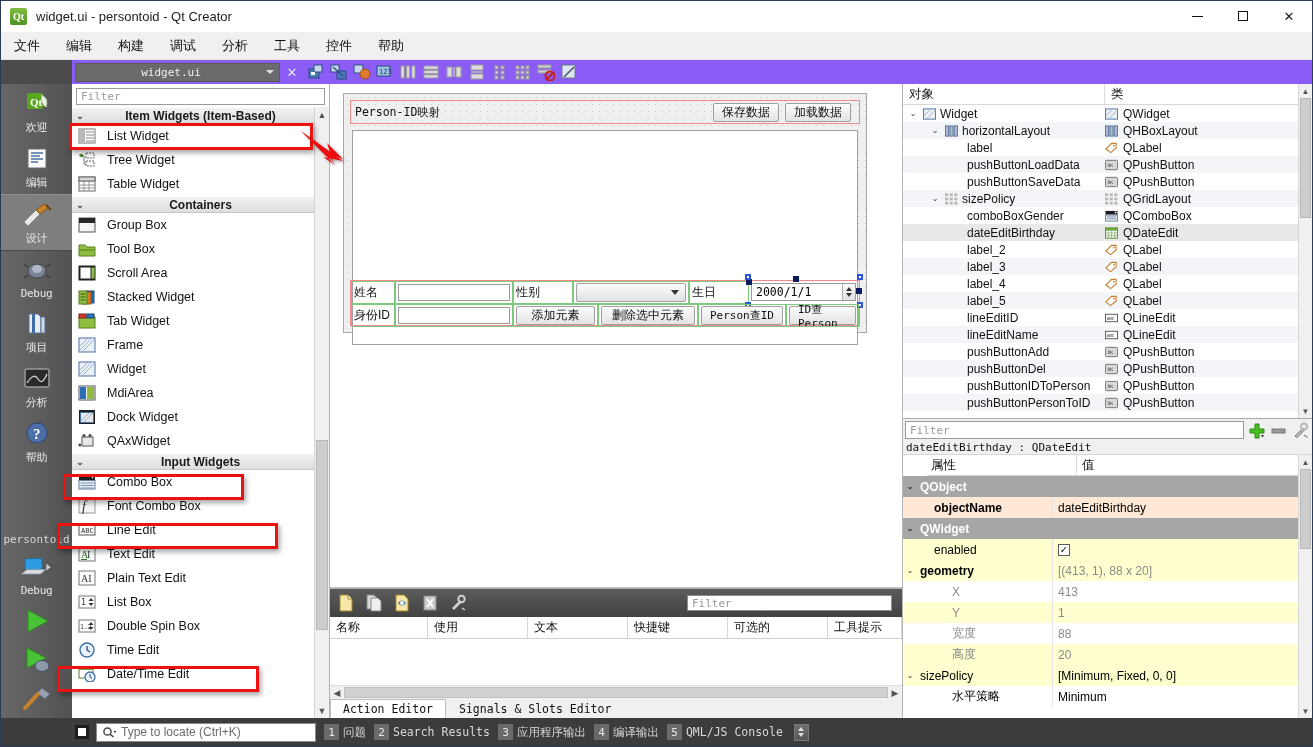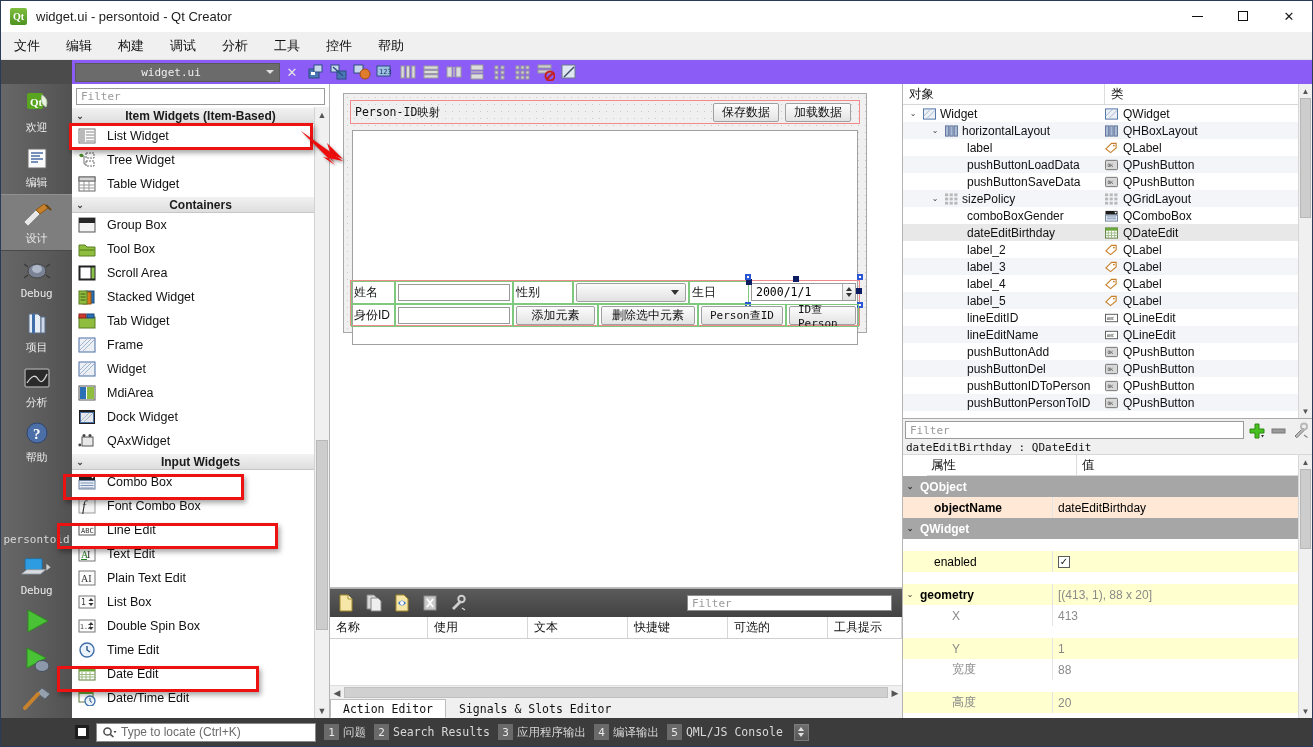--- a/index.html
+++ b/index.html
@@ -140,21 +140,21 @@
   .pe-head { height:21px; display:flex; background:#fff; border-bottom:1px solid #d8d8d8;margin-left:24px; }
   .pe-h1 { width:150px; display:flex; align-items:center; padding-left:4px; font-size:12.5px; color:#111; border-right:1px solid #dcdcdc; }
   .pe-h2 { flex:1; display:flex; align-items:center; padding-left:5px; font-size:12.5px; color:#111; }
   .pe-rows { flex:1; overflow:hidden; }
   .pe-row { height:21px; display:flex; align-items:center; font-size:12px; }
   .pe-row .k { width:150px; display:flex; align-items:center; gap:3px; border-right:1px solid #e4e4e4; height:100%; }
   .pe-row .v { flex:1; display:flex; align-items:center; padding-left:5px; height:100%; }
   .pe-grp { background:#a6a6a6; color:#fff; font-weight:bold; }
   .pe-grp .k { border-right:none; }
   .pe-row.hl { background:#ffe9d6; }
-  .pe-row.yel { background:#ffffcf;margin-top:12px; }
+  .pe-row.yel { background:#ffffcf; }
   .pe-row.wht { background:#fff; }
   .pe-chev { width:14px; text-align:center; font-size:8px; color:#333; }
   .indent1 { padding-left:14px; }
   .indent2 { padding-left:32px; }
   .grey { color:#8a8a8a; }
   .bold { font-weight:bold; }
   .chk { width:12px; height:12px; border:1px solid #5a5a5a; background:#fff; display:inline-flex; align-items:center; justify-content:center;
          font-size:10px; color:#111; line-height:1; }
   .pe-scroll { position:absolute; right:0; top:36px; bottom:0; width:14px; background:#f0f0f0; border-left:1px solid #d7d7d7; }
   .pe-scroll .arrow { height:14px; display:flex; align-items:center; justify-content:center; font-size:8px; color:#555; }
@@ -669,32 +669,20 @@
           <span>Double Spin Box</span>
         </div>
         <div class="wb-row">
           <div class="wb-ico">
             <svg width="18" height="16" viewBox="0 0 18 16">
                 <circle cx="9" cy="8" r="7" fill="#eaf2fb" stroke="#3f6fa8" stroke-width="1.4"></circle>
                 <path d="M9 4 v4 l3 2" stroke="#1f4a7a" stroke-width="1.3" fill="none"></path>
               </svg>
           </div>
           <span>Time Edit</span>
-        </div>
-        <div class="wb-row">
-          <div class="wb-ico">
-            <svg width="18" height="16" viewBox="0 0 18 16">
-                <rect x="1" y="2" width="16" height="12" fill="#fff" stroke="#5a7a3a"></rect>
-                <rect x="1" y="2" width="16" height="3.5" fill="#6aa83c"></rect>
-                <g stroke="#9ab97f">
-                  <path d="M4 6v8M8 6v8M12 6v8M1 8.5h16M1 11h16"></path>
-                </g>
-              </svg>
-          </div>
-          <span>Date Edit</span>
         </div>
         <div class="wb-row">
           <div class="wb-ico">
             <svg width="18" height="16" viewBox="0 0 18 16">
                 <rect x="1" y="1" width="14" height="11" fill="#fff" stroke="#5a7a3a"></rect>
                 <rect x="1" y="1" width="14" height="3" fill="#6aa83c"></rect>
                 <circle cx="12" cy="11" r="5" fill="#eaf2fb" stroke="#3f6fa8" stroke-width="1.3"></circle>
                 <path d="M12 8 v3 l2 1.5" stroke="#1f4a7a" fill="none"></path>
               </svg>
           </div>

